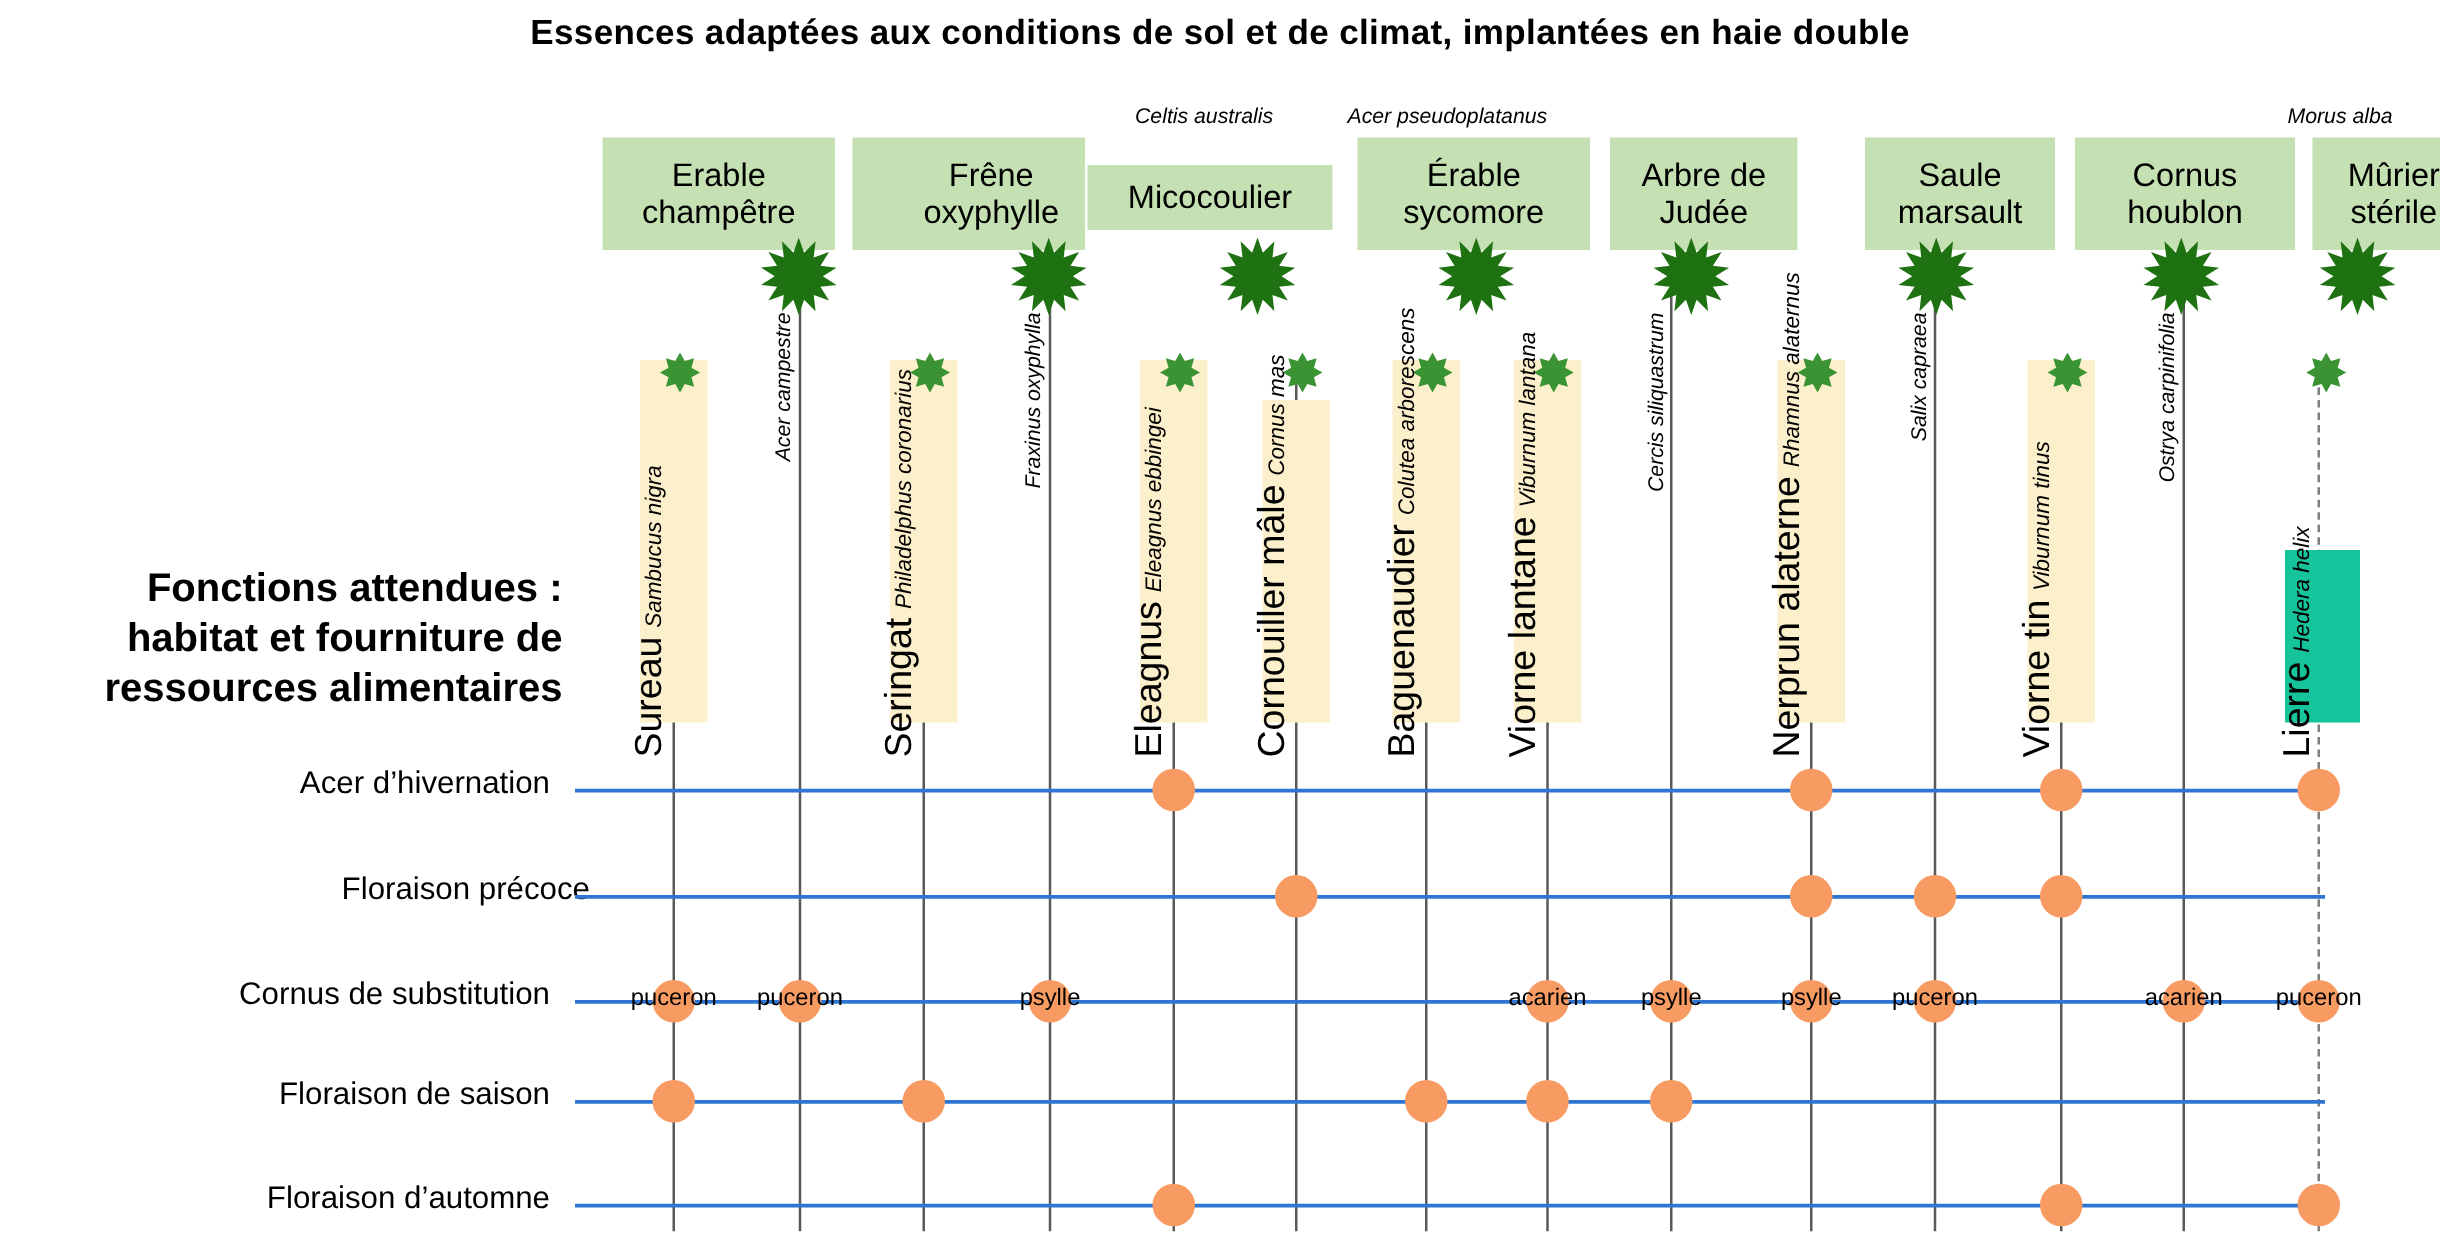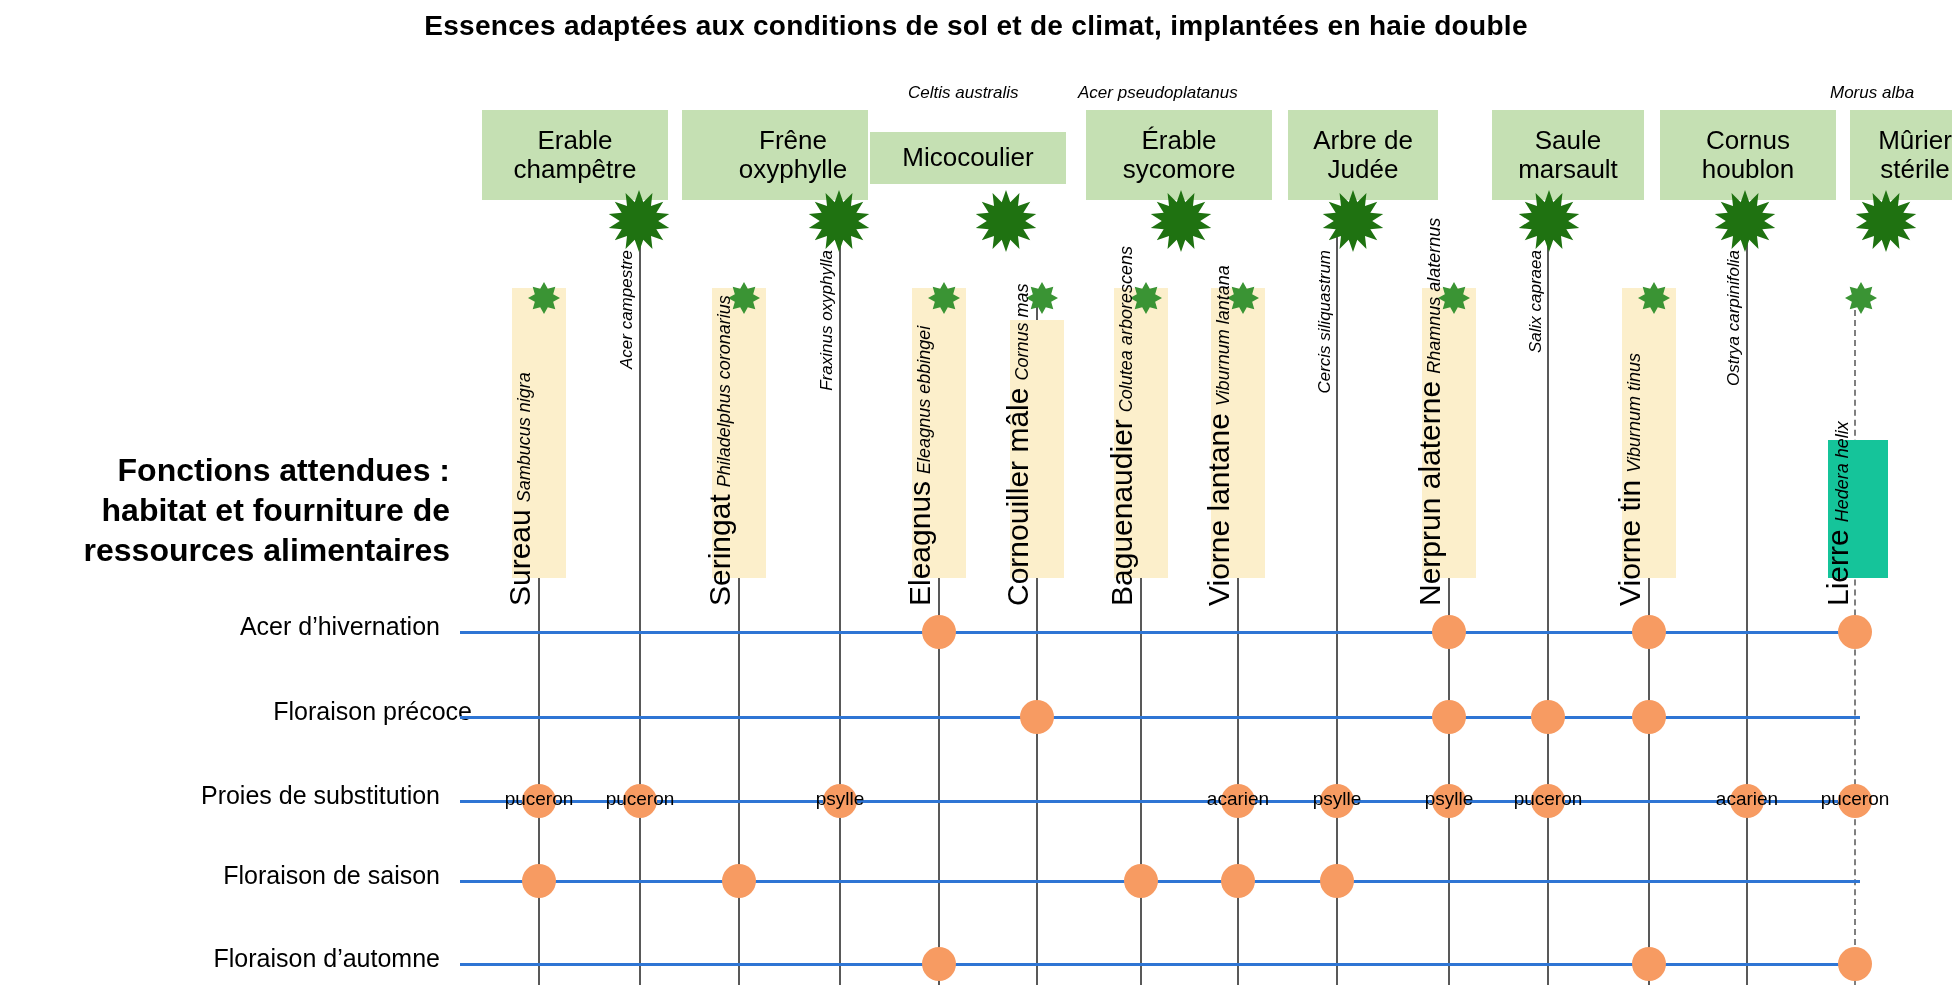--- a/index.html
+++ b/index.html
@@ -241,21 +241,21 @@
         </svg>
       </div>
       <div class="shrubtext teal" style="left: 1855px; top: 572px;">
         <span class="fr">Lierre</span>
         <span class="la">Hedera helix</span>
       </div>
       <div class="rowlabel" style="left: 0px; top: 612px; width: 440px;">Acer d’hivernation</div>
       <div class="rowline" style="left: 460px; top: 631px; width: 1400px; background: rgb(46, 117, 212);"></div>
       <div class="rowlabel" style="left: 0px; top: 697px; width: 440px; margin-left: 32px;">Floraison précoce</div>
       <div class="rowline" style="left: 460px; top: 716px; width: 1400px; background: rgb(46, 117, 212);"></div>
-      <div class="rowlabel" style="left: 0px; top: 781px; width: 440px;">Proies de substitution</div>
+      <div class="rowlabel" style="left: 0px; top: 781px; width: 440px;">Cornus de substitution</div>
       <div class="rowline" style="left: 460px; top: 800px; width: 1400px; background: rgb(46, 117, 212);"></div>
       <div class="rowlabel" style="left: 0px; top: 861px; width: 440px;">Floraison de saison</div>
       <div class="rowline" style="left: 460px; top: 880px; width: 1400px; background: rgb(46, 117, 212);"></div>
       <div class="rowlabel" style="left: 0px; top: 944px; width: 440px;">Floraison d’automne</div>
       <div class="rowline" style="left: 460px; top: 963px; width: 1400px; background: rgb(46, 117, 212);"></div>
       <div class="dot" style="left: 922px; top: 615px; background: rgb(247, 155, 98);"></div>
       <div class="dot" style="left: 1432px; top: 615px; background: rgb(247, 155, 98);"></div>
       <div class="dot" style="left: 1632px; top: 615px; background: rgb(247, 155, 98);"></div>
       <div class="dot" style="left: 1838px; top: 615px; background: rgb(247, 155, 98);"></div>
       <div class="dot" style="left: 1020px; top: 700px; background: rgb(247, 155, 98);"></div>

